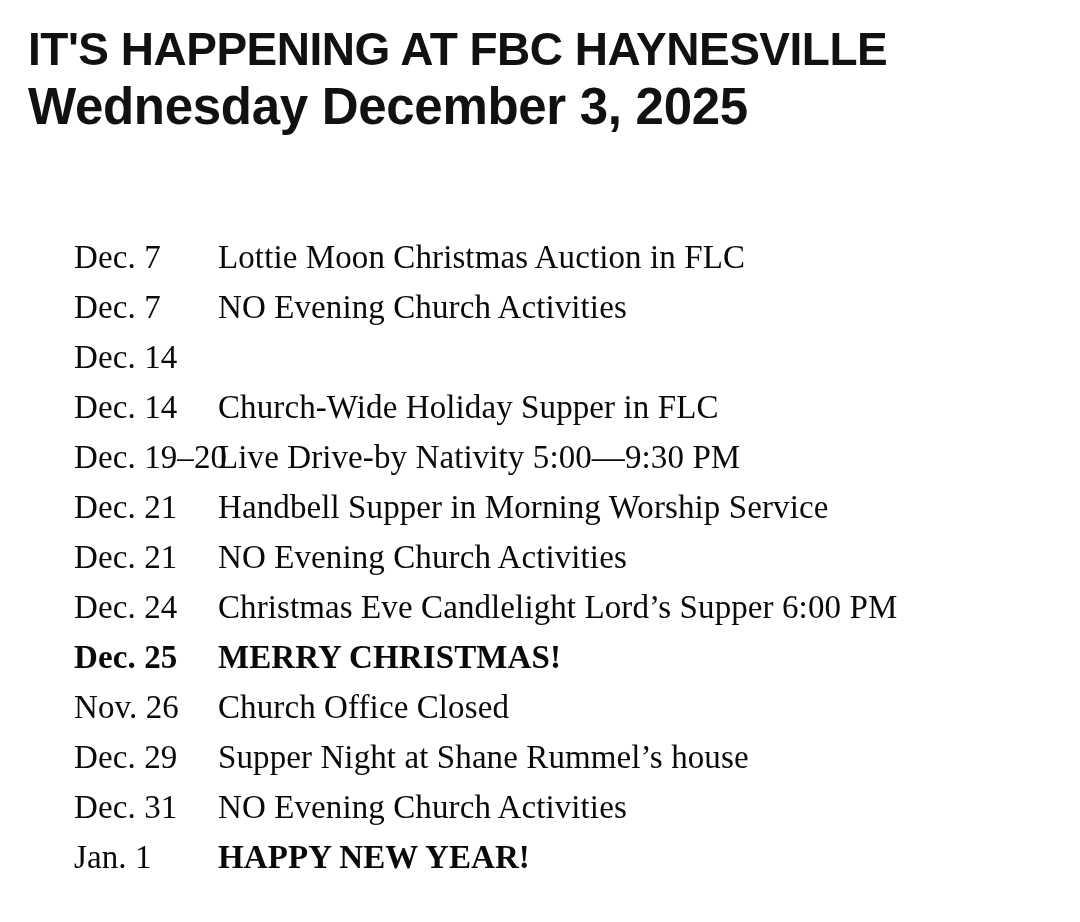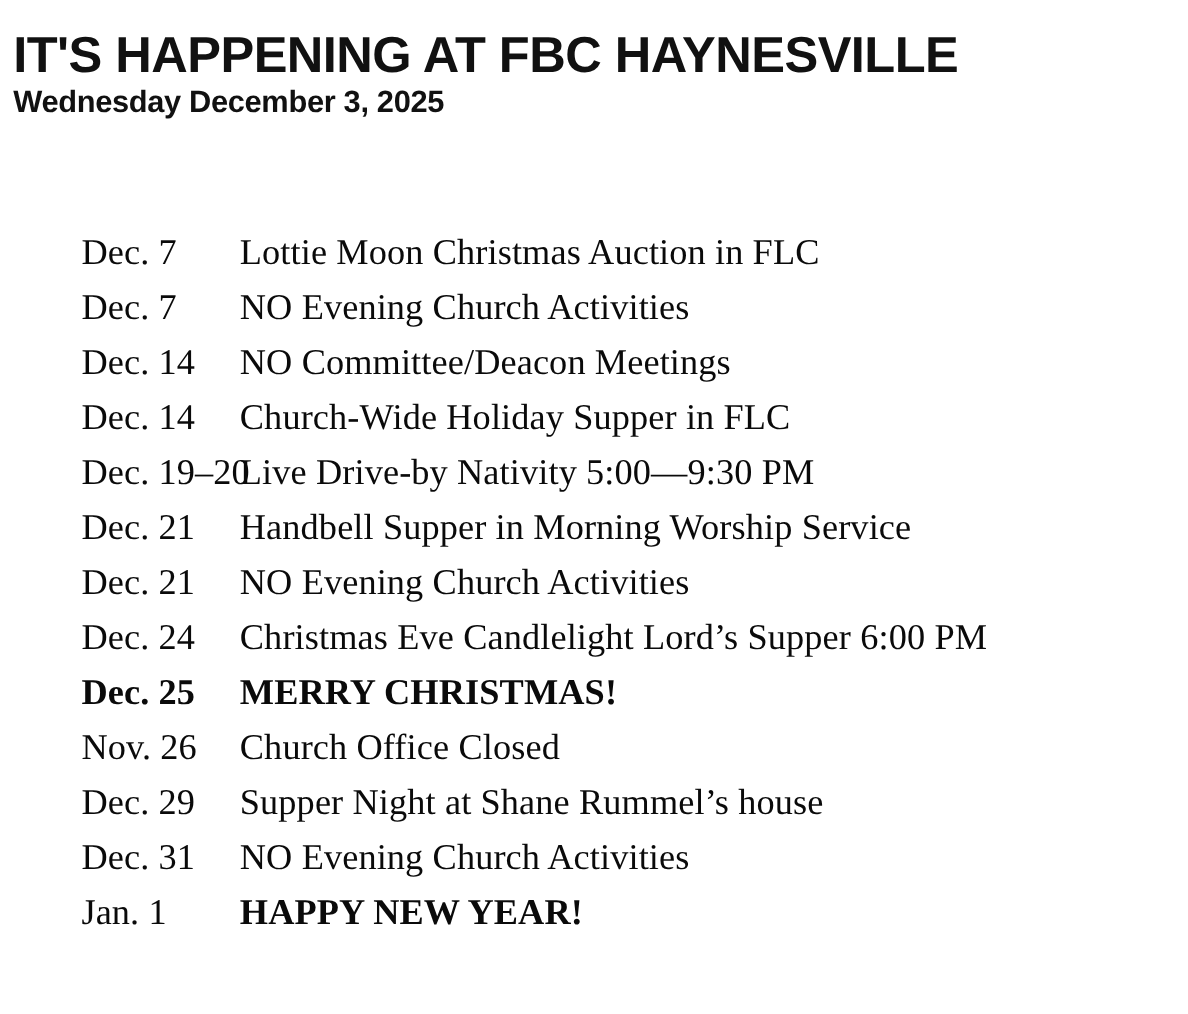--- a/index.html
+++ b/index.html
@@ -14,33 +14,33 @@
     font-family: "Liberation Serif", serif;
     color: #0a0a0a;
   }
   .page {
     position: relative;
     width: 1080px;
     height: 922px;
     box-sizing: border-box;
   }
   .heading {
-    padding: 22px 0 0 12px;
+    padding: 22px 0 0 28px;
     font-family: "Liberation Sans", sans-serif;
     font-weight: bold;
     color: #111111;
   }
   .heading .line1 {
     font-size: 46px;
     line-height: 1.18;
     letter-spacing: -0.5px;
     white-space: nowrap;
   }
   .heading .line2 {
-    font-size: 28px;
+    font-size: 51px;
     line-height: 1.2;
     letter-spacing: -0.3px;
     white-space: nowrap;
   }
   .events {
     margin-top: 96px;
     padding-left: 74px;
   }
   .event-row {
     display: flex;
@@ -81,21 +81,20 @@
       <div class="event-row">
         <div class="event-date">Dec. 7</div>
         <div class="event-desc">Lottie Moon Christmas Auction in FLC</div>
       </div>
       <div class="event-row">
         <div class="event-date">Dec. 7</div>
         <div class="event-desc">NO Evening Church Activities</div>
       </div>
       <div class="event-row">
         <div class="event-date">Dec. 14</div>
-        <div class="event-desc">NO Committee/Deacon Meetings</div>
       </div>
       <div class="event-row">
         <div class="event-date">Dec. 14</div>
         <div class="event-desc">Church-Wide Holiday Supper in FLC</div>
       </div>
       <div class="event-row">
         <div class="event-date">Dec. 19–20</div>
         <div class="event-desc">Live Drive-by Nativity 5:00—9:30  PM</div>
       </div>
       <div class="event-row">

